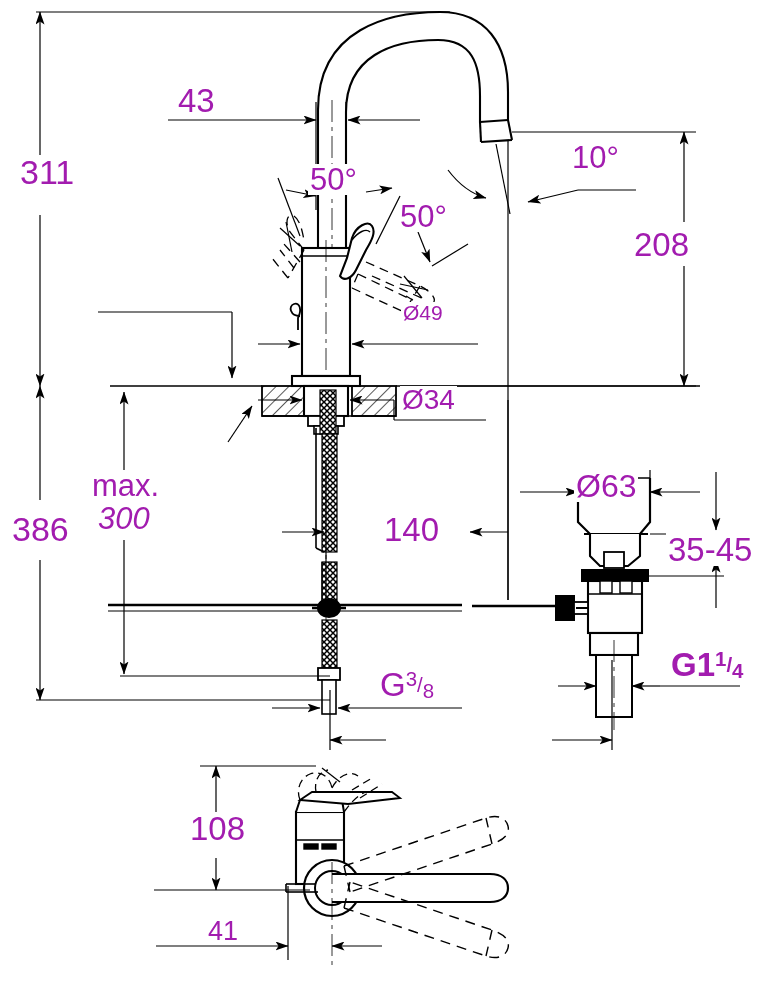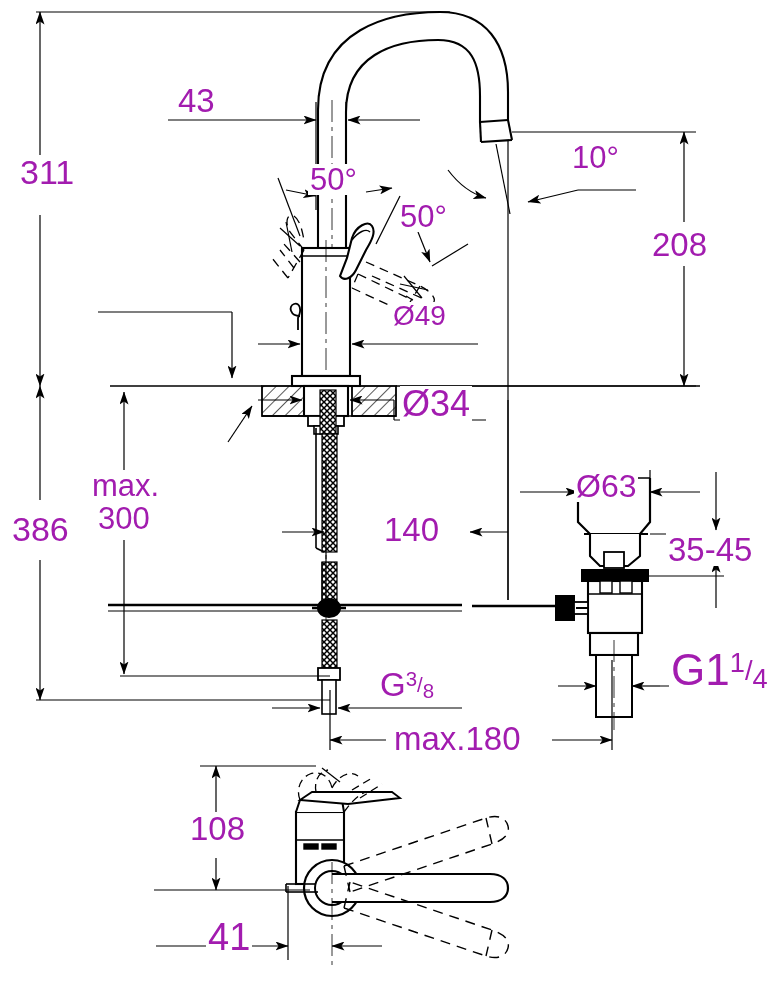--- a/index.html
+++ b/index.html
@@ -331,50 +331,49 @@
     </g>
 
   </g>
 </svg>
 
 <div class="lbl" style="left:18px;top:155px;font-size:34px;">311</div>
 
 <div class="lbl" style="left:10px;top:512px;font-size:34px;">386</div>
 
 <div class="lbl" style="left:90px;top:470px;font-size:31px;">max.</div>
-<div class="lbl" style="left:96px;top:503px;font-size:31px;">300</div>
+<div class="lbl" style="left:96px;top:503px;font-size:31px;font-style:italic;">300</div>
 
 <div class="lbl" style="left:176px;top:84px;font-size:33px;">43</div>
 
 <div class="lbl" style="left:308px;top:164px;font-size:31px;">50°</div>
 
 <div class="lbl" style="left:398px;top:201px;font-size:31px;">50°</div>
 
 <div class="lbl" style="left:570px;top:142px;font-size:31px;">10°</div>
 
-<div class="lbl" style="left:650px;top:228px;font-size:33px;text-align:right;">208</div>
-
-
-<div class="lbl" style="left:391px;top:302px;font-size:28px;">Ø49</div>
-
-<div class="lbl" style="left:400px;top:386px;font-size:36px;text-align:right;">Ø34</div>
+<div class="lbl" style="left:632px;top:228px;font-size:33px;text-align:right;">208</div>
+
+
+<div class="lbl" style="left:401px;top:302px;font-size:21px;">Ø49</div>
+
+<div class="lbl" style="left:400px;top:386px;font-size:28px;text-align:right;">Ø34</div>
 
 <div class="lbl" style="left:382px;top:513px;font-size:33px;">140</div>
 
 <div class="lbl" style="left:574px;top:470px;font-size:32px;">Ø63</div>
 
 <div class="lbl" style="left:666px;top:533px;font-size:33px;">35-45</div>
 
-<div class="lbl" style="left:669px;top:648px;font-size:44px;">
+<div class="lbl" style="left:669px;top:648px;font-size:33px;font-weight:bold;">
   <span>G1</span><span class="fr"><span class="n">1</span><span class="s">/</span><span class="d">4</span></span>
 </div>
 
 <div class="lbl" style="left:378px;top:668px;font-size:33px;">
   <span>G</span><span class="fr"><span class="n">3</span><span class="s">/</span><span class="d">8</span></span>
 </div>
 
-<div class="lbl" style="left:392px;top:722px;font-size:33px;">max.180</div>
 
 <div class="lbl" style="left:188px;top:812px;font-size:33px;text-align:right;">108</div>
 
-<div class="lbl" style="left:206px;top:918px;font-size:38px;">41</div>
+<div class="lbl" style="left:206px;top:918px;font-size:27px;">41</div>
 
 </div>
 
 </body></html>

